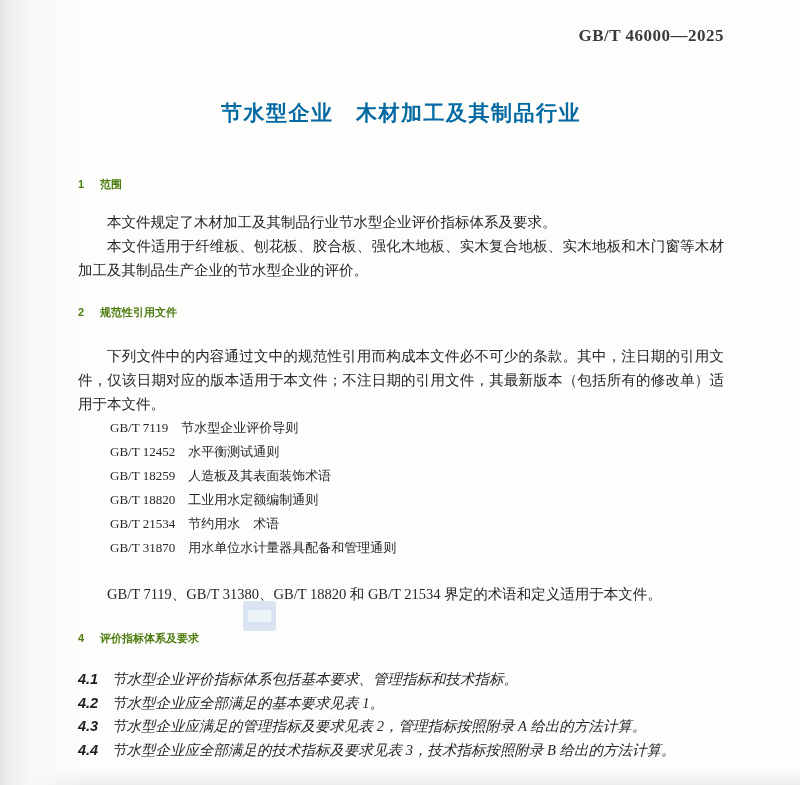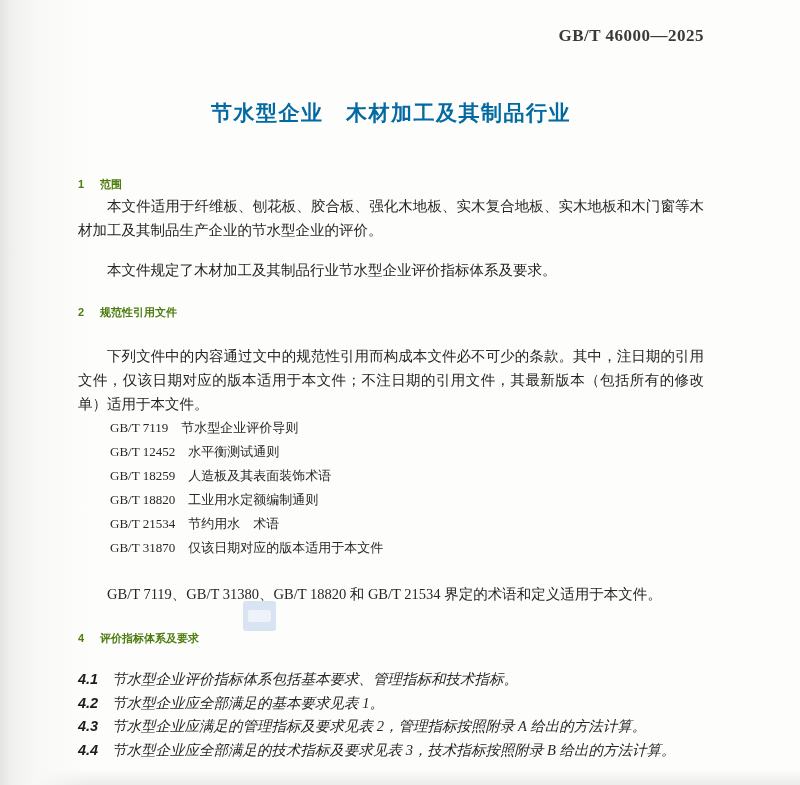--- a/index.html
+++ b/index.html
@@ -16,21 +16,21 @@
       #fdfdfc;
     font-family: "Liberation Serif", serif;
     color: #262626;
   }
   .page {
     position: relative;
     z-index: 1;
     box-sizing: border-box;
     width: 800px;
     height: 785px;
-    padding: 26px 96px 0 78px;
+    padding: 26px 76px 0 78px;
   }
   .std-code {
     text-align: right;
     font-family: "Liberation Serif", serif;
     font-weight: bold;
     font-size: 17px;
     letter-spacing: 0.5px;
     color: #3a3a3a;
     height: 20px;
     line-height: 20px;
@@ -115,34 +115,34 @@
 
 <div class="page">
 
   <div class="std-code">GB/T 46000—2025</div>
 
   <div class="doc-title">节水型企业　木材加工及其制品行业</div>
 
   <div class="sec-heading sec1">
     <span class="sec-num">1</span><span>范围</span>
   </div>
+  <p class="body-para first">本文件规定了木材加工及其制品行业节水型企业评价指标体系及要求。</p>
   <p class="body-para">本文件适用于纤维板、刨花板、胶合板、强化木地板、实木复合地板、实木地板和木门窗等木材加工及其制品生产企业的节水型企业的评价。</p>
-  <p class="body-para first">本文件规定了木材加工及其制品行业节水型企业评价指标体系及要求。</p>
 
   <div class="sec-heading sec2">
     <span class="sec-num">2</span><span>规范性引用文件</span>
   </div>
   <p class="body-para after-heading">下列文件中的内容通过文中的规范性引用而构成本文件必不可少的条款。其中，注日期的引用文件，仅该日期对应的版本适用于本文件；不注日期的引用文件，其最新版本（包括所有的修改单）适用于本文件。</p>
   <ul class="ref-list">
     <li class="ref-item"><span class="ref-code">GB/T 7119</span><span>节水型企业评价导则</span></li>
     <li class="ref-item"><span class="ref-code">GB/T 12452</span><span>水平衡测试通则</span></li>
     <li class="ref-item"><span class="ref-code">GB/T 18259</span><span>人造板及其表面装饰术语</span></li>
     <li class="ref-item"><span class="ref-code">GB/T 18820</span><span>工业用水定额编制通则</span></li>
     <li class="ref-item"><span class="ref-code">GB/T 21534</span><span>节约用水　术语</span></li>
-    <li class="ref-item"><span class="ref-code">GB/T 31870</span><span>仅该日期对应的版本适用于本文件</span></li>
+    <li class="ref-item"><span class="ref-code">GB/T 31870</span><span>用水单位水计量器具配备和管理通则</span></li>
   </ul>
 
   <p class="body-para after-heading">GB/T 7119、GB/T 31380、GB/T 18820 和 GB/T 21534 界定的术语和定义适用于本文件。</p>
 
   <div class="sec-heading sec4">
     <span class="sec-num">4</span><span>评价指标体系及要求</span>
   </div>
   <div class="clauses">
     <div class="clause-row"><span class="clause-num">4.1</span><span>节水型企业评价指标体系包括基本要求、管理指标和技术指标。</span></div>
     <div class="clause-row"><span class="clause-num">4.2</span><span>节水型企业应全部满足的基本要求见表 1。</span></div>

